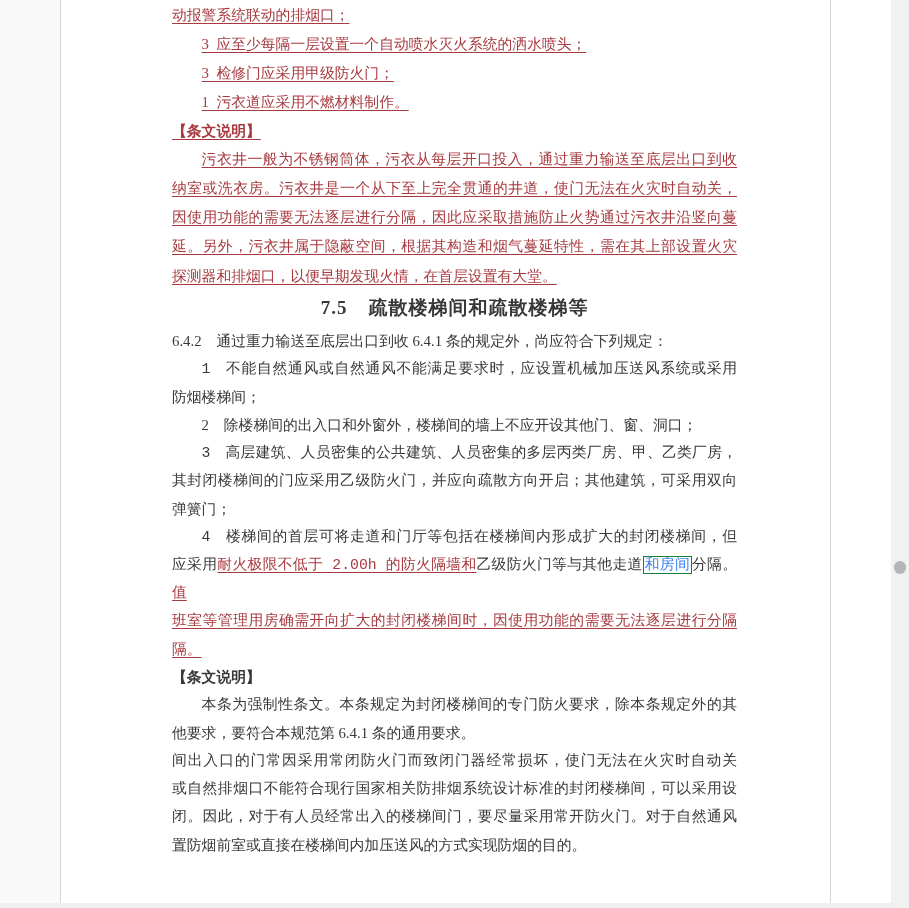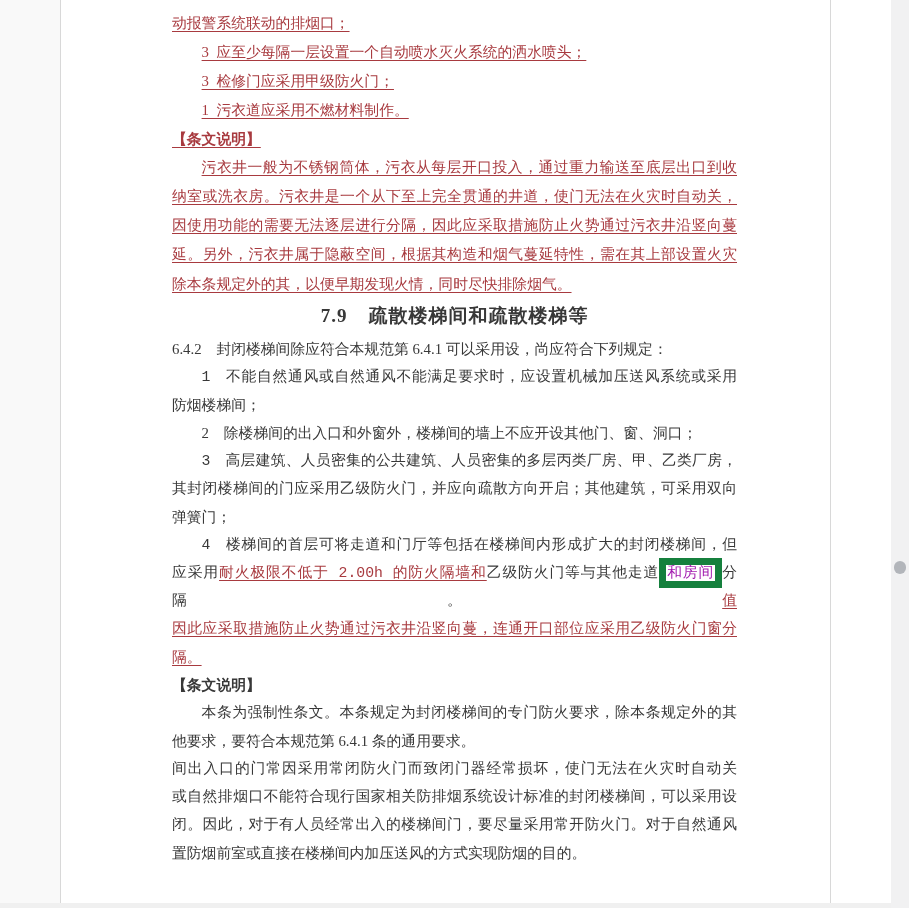--- a/index.html
+++ b/index.html
@@ -12,64 +12,64 @@
   .left-strip{position:absolute;left:0;top:0;width:60px;height:908px;
     background:#f9f9f9;border-right:1px solid #d8d8d8;}
   .page{position:absolute;left:61px;top:0;width:769px;height:908px;background:#ffffff;}
   .page-edge{position:absolute;left:830px;top:0;width:1px;height:908px;background:#d8d8d8;}
   .bottom-fade{position:absolute;left:0;bottom:0;width:891px;height:5px;background:#f0f0f0;}
 
   .scroll-track{position:absolute;right:0;top:0;width:18px;height:908px;background:#f1f1f2;}
   .scroll-thumb{position:absolute;left:3px;top:561px;width:12px;height:13px;
     border-radius:7px;background:#b2b5ba;}
 
-  .text{position:absolute;left:111px;top:9px;width:565px;
+  .text{position:absolute;left:111px;top:1px;width:565px;
     font-size:14.8px;color:#383838;}
   .ln{min-height:28px;}
   .st-a{line-height:29px;}
   .st-b{line-height:28px;}
   .st-h{line-height:30px;margin:2px 0 4px 0;text-align:center;
     font-size:19px;font-weight:bold;letter-spacing:1px;}
   .ind{text-indent:2em;}
   .fill{text-align:justify;text-align-last:justify;font-family:Liberation Mono, monospace;}
 
   .seg-b{color:#383838;}
   .seg-bb{color:#383838;font-weight:bold;}
   .seg-r{color:#a83a3f;text-decoration:underline;text-underline-offset:3px;text-decoration-thickness:1px;}
   .seg-rb{color:#a83a3f;font-weight:bold;text-decoration:underline;text-underline-offset:3px;text-decoration-thickness:1px;}
-  .seg-box{color:#a21caf;border:7px solid #15803d;padding:0 1px;}
+  .seg-box{color:#3b82f6;border:1px solid #15803d;padding:0 1px;}
 </style>
 </head>
 <body>
 
 <div class="canvas">
   <div class="left-strip"></div>
   <div class="page">
     <div class="text">
         <div class="ln st-a"><span class="seg-r">动报警系统联动的排烟口；</span></div>
         <div class="ln st-a ind"><span class="seg-r">3 应至少每隔一层设置一个自动喷水灭火系统的洒水喷头；</span></div>
         <div class="ln st-a ind"><span class="seg-r">3 检修门应采用甲级防火门；</span></div>
         <div class="ln st-a ind"><span class="seg-r">1 污衣道应采用不燃材料制作。</span></div>
         <div class="ln st-a"><span class="seg-rb">【条文说明】</span></div>
         <div class="ln st-a ind fill"><span class="seg-r">污衣井一般为不锈钢筒体，污衣从每层开口投入，通过重力输送至底层出口到收</span></div>
         <div class="ln st-a fill"><span class="seg-r">纳室或洗衣房。污衣井是一个从下至上完全贯通的井道，使门无法在火灾时自动关，</span></div>
         <div class="ln st-a fill"><span class="seg-r">因使用功能的需要无法逐层进行分隔，因此应采取措施防止火势通过污衣井沿竖向蔓</span></div>
         <div class="ln st-a fill"><span class="seg-r">延。另外，污衣井属于隐蔽空间，根据其构造和烟气蔓延特性，需在其上部设置火灾</span></div>
-        <div class="ln st-a"><span class="seg-r">除本条规定外的其，以便早期发现火情，同时尽快排除烟气。</span></div>
-        <div class="ln st-h"><span class="seg-bb">7.9  疏散楼梯间和疏散楼梯等</span></div>
-        <div class="ln st-b"><span class="seg-b">6.4.2  封闭楼梯间除应符合本规范第 6.4.1 可以采用设，尚应符合下列规定：</span></div>
+        <div class="ln st-a"><span class="seg-r">探测器和排烟口，以便早期发现火情，在首层设置有大堂。</span></div>
+        <div class="ln st-h"><span class="seg-bb">7.5  疏散楼梯间和疏散楼梯等</span></div>
+        <div class="ln st-b"><span class="seg-b">6.4.2  通过重力输送至底层出口到收 6.4.1 条的规定外，尚应符合下列规定：</span></div>
         <div class="ln st-b ind fill"><span class="seg-b">1  不能自然通风或自然通风不能满足要求时，应设置机械加压送风系统或采用</span></div>
         <div class="ln st-b"><span class="seg-b">防烟楼梯间；</span></div>
         <div class="ln st-b ind"><span class="seg-b">2  除楼梯间的出入口和外窗外，楼梯间的墙上不应开设其他门、窗、洞口；</span></div>
         <div class="ln st-b ind fill"><span class="seg-b">3  高层建筑、人员密集的公共建筑、人员密集的多层丙类厂房、甲、乙类厂房，</span></div>
         <div class="ln st-b fill"><span class="seg-b">其封闭楼梯间的门应采用乙级防火门，并应向疏散方向开启；其他建筑，可采用双向</span></div>
         <div class="ln st-b"><span class="seg-b">弹簧门；</span></div>
         <div class="ln st-b ind fill"><span class="seg-b">4  楼梯间的首层可将走道和门厅等包括在楼梯间内形成扩大的封闭楼梯间，但</span></div>
         <div class="ln st-b fill"><span class="seg-b">应采用</span><span class="seg-r">耐火极限不低于 2.00h 的防火隔墙和</span><span class="seg-b">乙级防火门等与其他走道</span><span class="seg-box">和房间</span><span class="seg-b">分隔。</span><span class="seg-r">值</span></div>
-        <div class="ln st-b fill"><span class="seg-r">因此应采取措施防止火势通过污衣井沿竖向蔓，连通开口部位应采用乙级防火门窗分</span></div>
+        <div class="ln st-b fill"><span class="seg-r">班室等管理用房确需开向扩大的封闭楼梯间时，因使用功能的需要无法逐层进行分隔</span></div>
         <div class="ln st-b"><span class="seg-r">隔。</span></div>
         <div class="ln st-b"><span class="seg-bb">【条文说明】</span></div>
         <div class="ln st-b ind fill"><span class="seg-b">本条为强制性条文。本条规定为封闭楼梯间的专门防火要求，除本条规定外的其</span></div>
         <div class="ln st-b"><span class="seg-b">他要求，要符合本规范第 6.4.1 条的通用要求。</span></div>
         <div class="ln st-b fill"><span class="seg-b">间出入口的门常因采用常闭防火门而致闭门器经常损坏，使门无法在火灾时自动关</span></div>
         <div class="ln st-b fill"><span class="seg-b">或自然排烟口不能符合现行国家相关防排烟系统设计标准的封闭楼梯间，可以采用设</span></div>
         <div class="ln st-b fill"><span class="seg-b">闭。因此，对于有人员经常出入的楼梯间门，要尽量采用常开防火门。对于自然通风</span></div>
         <div class="ln st-b"><span class="seg-b">置防烟前室或直接在楼梯间内加压送风的方式实现防烟的目的。</span></div>
       </div>
   </div>

